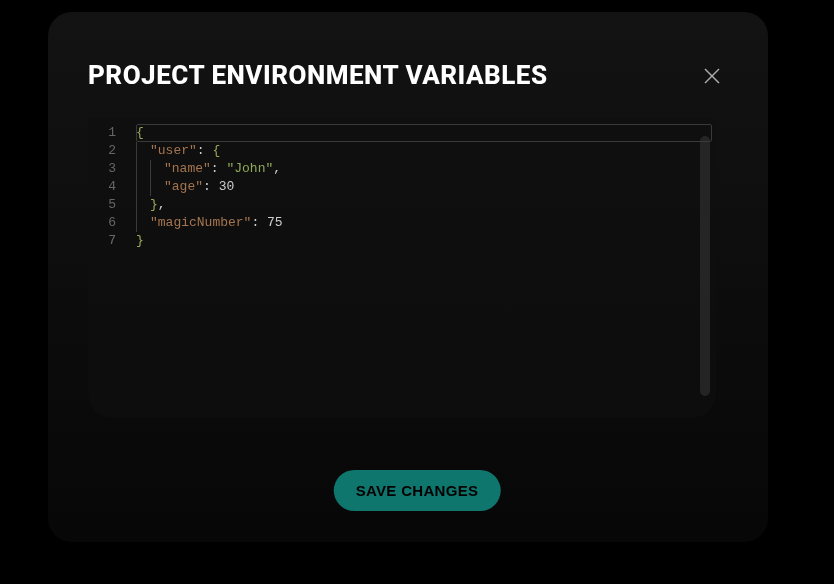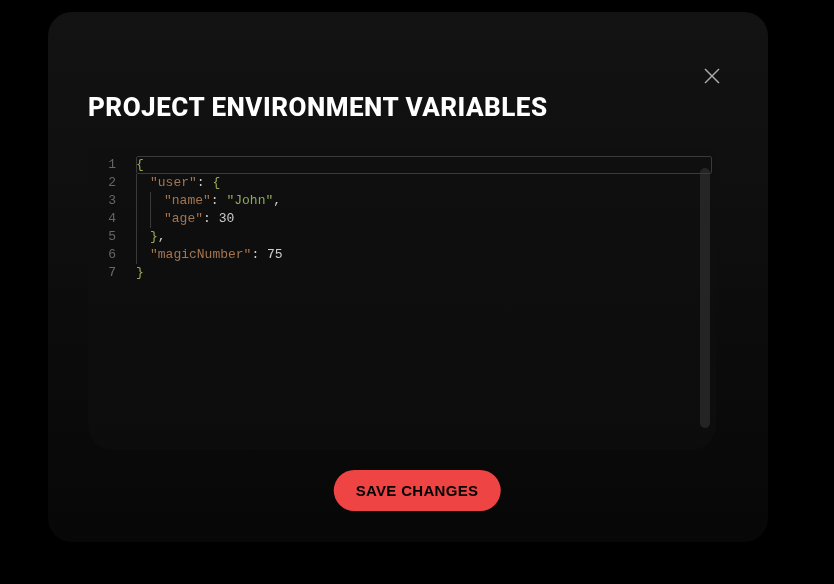--- a/index.html
+++ b/index.html
@@ -20,21 +20,21 @@
     }
     
     .modal-container {
       position: absolute;
       top: 12px;
       left: 48px;
       width: 720px;
       height: 530px;
       background: linear-gradient(180deg, rgba(20,20,20,0.95) 0%, rgba(10,10,10,0.7) 100%);
       border-radius: 24px;
-      padding: 60px 40px 30px 40px;
+      padding: 28px 40px 30px 40px;
     }
     
     .close-button {
       position: absolute;
       top: 52px;
       right: 44px;
       width: 24px;
       height: 24px;
       cursor: pointer;
       display: flex;
@@ -121,21 +121,21 @@
       border: 1px solid #3a3a3a;
       border-radius: 2px;
       pointer-events: none;
     }
     
     .save-button {
       position: absolute;
       top: 470px;
       left: 50%;
       transform: translateX(-50%);
-      background: #ef4444;
+      background: #0f766e;
       color: #000000;
       font-weight: 700;
       font-size: 15px;
       padding: 12px 22px;
       border: none;
       border-radius: 24px;
       cursor: pointer;
       letter-spacing: 0.3px;
     }
   </style>

